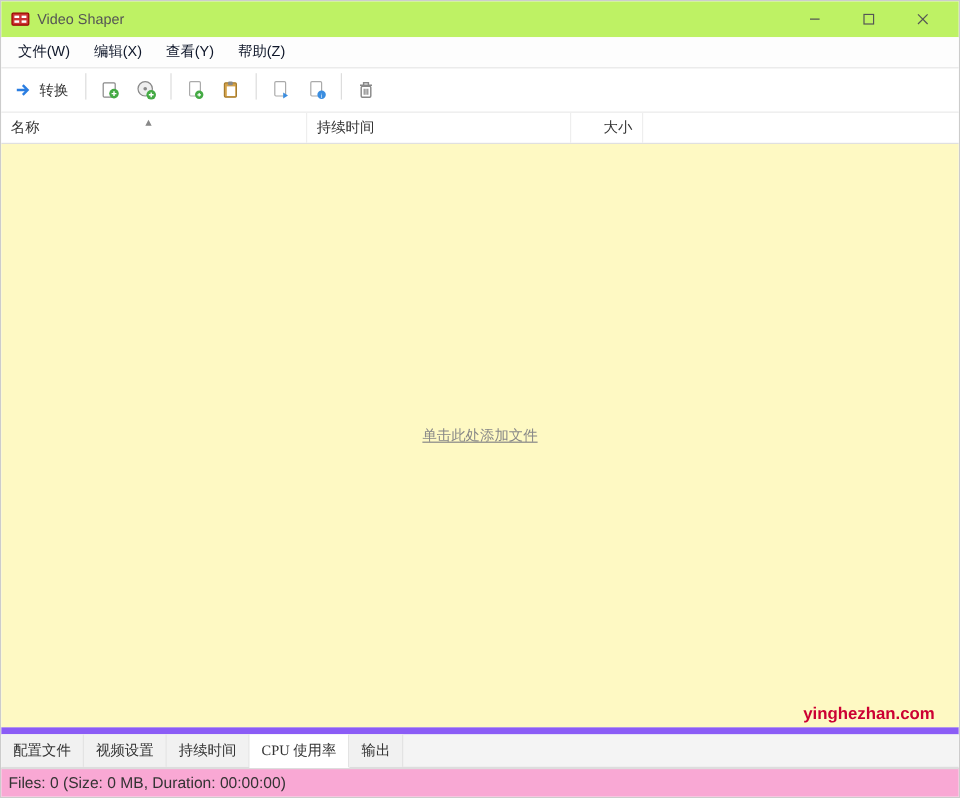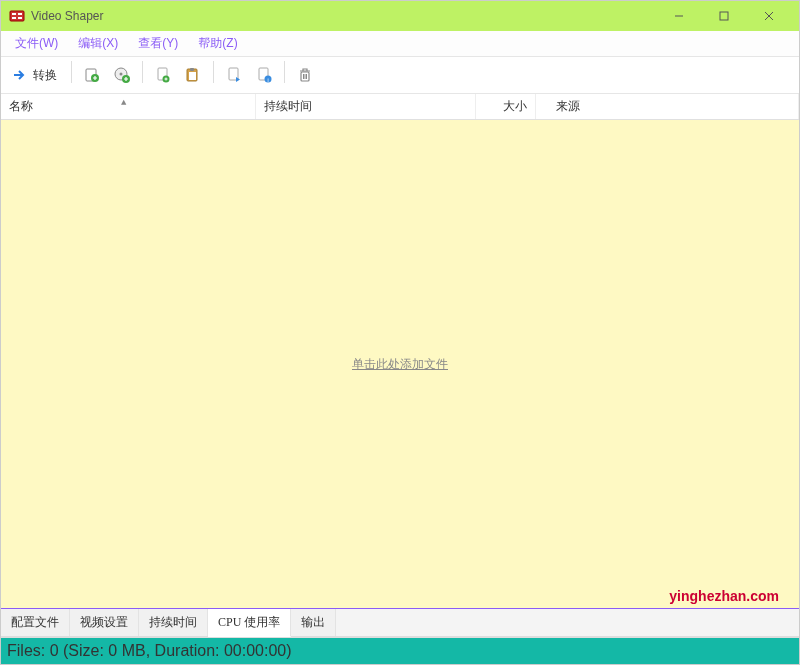--- a/index.html
+++ b/index.html
@@ -31,21 +31,21 @@
   width: 45px; height: 30px;
   display: flex; align-items: center; justify-content: center;
   color: #555;
 }
 .menubar {
   display: flex;
   padding: 2px 6px;
   gap: 4px;
   background: #fdfdfd;
 }
-.menubar .menu-item { padding: 2px 8px; color: #8b5cf6; }
+.menubar .menu-item { padding: 2px 8px; color: #0f172a; }
 .toolbar {
   display: flex;
   padding: 4px 6px;
   gap: 2px;
   border-top: 1px solid #e6e6e6;
   border-bottom: 1px solid #e6e6e6;
   background: #fff;
 }
 .toolbar .tbtn {
   width: 28px; height: 28px;
@@ -103,21 +103,21 @@
 .watermark {
   position: absolute;
   right: 20px;
   bottom: 4px;
   color: #cc0033;
   font-family: Liberation Sans, sans-serif;
   font-size: 14px;
   font-weight: bold;
 }
 .tabs-area {
-  border-top: 1px solid #8b5cf6;
+  border-top: 6px solid #8b5cf6;
   background: #3b82f6;
 }
 .tabstrip {
   display: flex;
   background: #f4f4f4;
   border-bottom: 1px solid #ddd;
 }
 .tabstrip .tab {
   padding: 5px 10px;
   border-right: 1px solid #e3e3e3;
@@ -148,23 +148,23 @@
   width: 100px;
   height: 22px;
   border: 1px solid #bbb;
   background: #fff;
   font-size: 12px;
   padding: 0 4px;
 }
 .statusbar {
   border-top: 1px solid #ddd;
   padding: 4px 6px;
-  font-size: 16px;
-  color: #333;
-  background: #14b8a6;
+  font-size: 13px;
+  color: #333;
+  background: #f9a8d4;
 }
 svg { display: block; }
 </style>
 </head>
 <body>
 
 <div class="titlebar">
   <span class="app-icon">
     <svg width="16" height="16" viewBox="0 0 16 16">
       <rect x="1" y="3" width="14" height="10" rx="1" fill="#c33" stroke="#900"></rect>
@@ -264,21 +264,20 @@
   </div>
 </div>
 
 <div class="list-header">
   <div class="col col-name">
     <span>名称</span>
     <span class="sort-arrow">▲</span>
   </div>
   <div class="col col-duration">持续时间</div>
   <div class="col col-size">大小</div>
-  <div class="col col-source">来源</div>
 </div>
 
 <div class="list-body">
   <a class="empty-link">单击此处添加文件</a>
   <div class="watermark">yinghezhan.com</div>
 </div>
 
 <div class="tabs-area">
   <div class="tabstrip">
     <div class="tab">配置文件</div>

